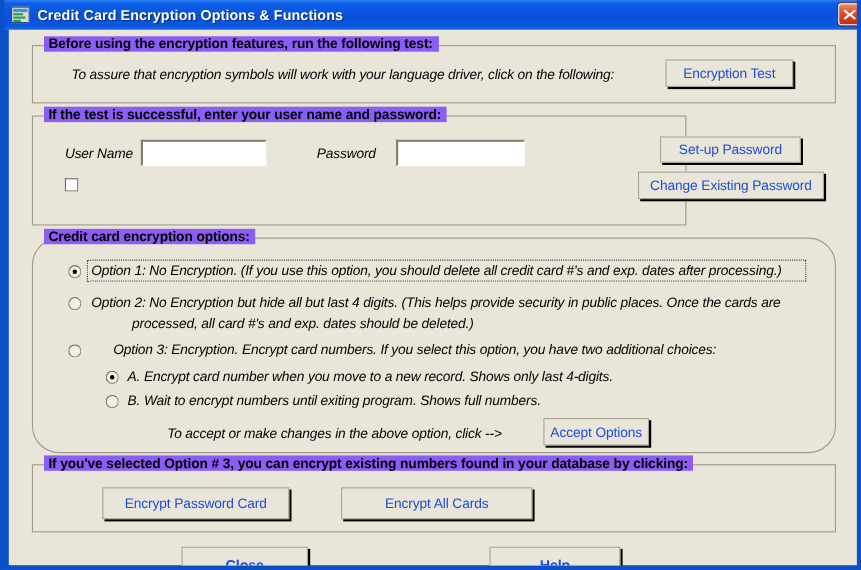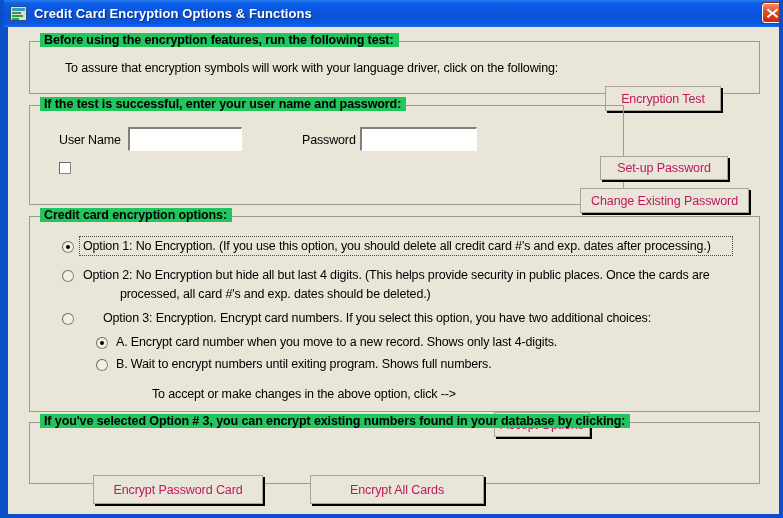--- a/index.html
+++ b/index.html
@@ -92,56 +92,56 @@
   .groupbox {
     position: absolute;
     box-sizing: border-box;
     border: 1px solid #9e9a8e;
     border-top-color: #9e9a8e;
   }
   .groupbox > .gb-title {
     position: absolute;
     top: -9px;
     left: 10px;
-    background: #22c55e;
+    background: #8b5cf6;
     padding: 0 5px 0 4px;
     font-size: 12.5px;
     font-weight: bold;
     color: #000000;
     white-space: nowrap;
     letter-spacing: -0.1px;
   }
 
   
   .txt {
     position: absolute;
     font-size: 12.5px;
     color: #000;
     white-space: nowrap;
     letter-spacing: -0.15px;
+    font-style: italic;
   }
 
   
   .btn {
     position: absolute;
     box-sizing: border-box;
     background: #e9e5d8;
     border: 1px solid #a8a49a;
     box-shadow: 2px 2px 0 0 #000000;
     font-family: "Liberation Sans", sans-serif;
     font-size: 12.5px;
-    color: #be185d;
+    color: #1d4ed8;
     display: flex;
     align-items: center;
     justify-content: center;
     cursor: pointer;
     letter-spacing: -0.1px;
     padding: 0;
     white-space: nowrap;
-    margin-top: 32px;
   }
   .btn.bold { font-weight: bold; font-size: 13px; }
 
   
   .field {
     position: absolute;
     box-sizing: border-box;
     background: #ffffff;
     border-top: 2px solid #868076;
     border-left: 2px solid #868076;
@@ -221,30 +221,30 @@
       <span class="txt" style="left:35px; top:19px;">To assure that encryption symbols will work with your language driver, click on the following:</span>
       <button class="btn" style="left:575px; top:12px; width:116px; height:25px;">Encryption Test</button>
     </div>
 
     <div class="groupbox" style="left:21px; top:78px; width:595px; height:100px;">
       <span class="gb-title">If the test is successful, enter your user name and password:</span>
 
       <span class="txt" style="left:29px; top:27px;">User Name</span>
       <input class="field" type="text" style="left: 98px; top: 21px; width: 114px; height: 24px;" value="">
 
-      <span class="txt" style="left:272px; top:27px;">Password</span>
+      <span class="txt" style="left:258px; top:27px;">Password</span>
       <input class="field" type="text" style="left: 330px; top: 21px; width: 117px; height: 24px;" value="">
 
       <span class="checkbox" style="left:29px; top:56px;"></span>
 
       <button class="btn" style="left:570px; top:18px; width:128px; height:24px;">Set-up Password</button>
       <button class="btn" style="left:550px; top:50px; width:169px; height:25px;">Change Existing Password</button>
     </div>
 
-    <div class="groupbox" style="left:21px; top:189px; width:731px; height:196px;">
+    <div class="groupbox" style="left:21px; top:189px; width:731px; height:196px;border-radius:25px;">
       <span class="gb-title">Credit card encryption options:</span>
 
       <span class="radio" style="left:32px; top:24px;">
           <span class="dot"></span>
         </span>
       <span class="focusbox" style="left:49px; top:19px; width:654px; height:20px;"></span>
       <span class="txt" style="left:53px; top:22px;">Option 1: No Encryption.  (If you use this option, you should delete all credit card #'s and exp. dates after processing.)</span>
 
       <span class="radio" style="left:32px; top:53px;"></span>
       <span class="txt" style="left:53px; top:51px;">Option 2: No Encryption but hide all but last 4 digits.  (This helps provide security in public places.  Once the cards are</span>

